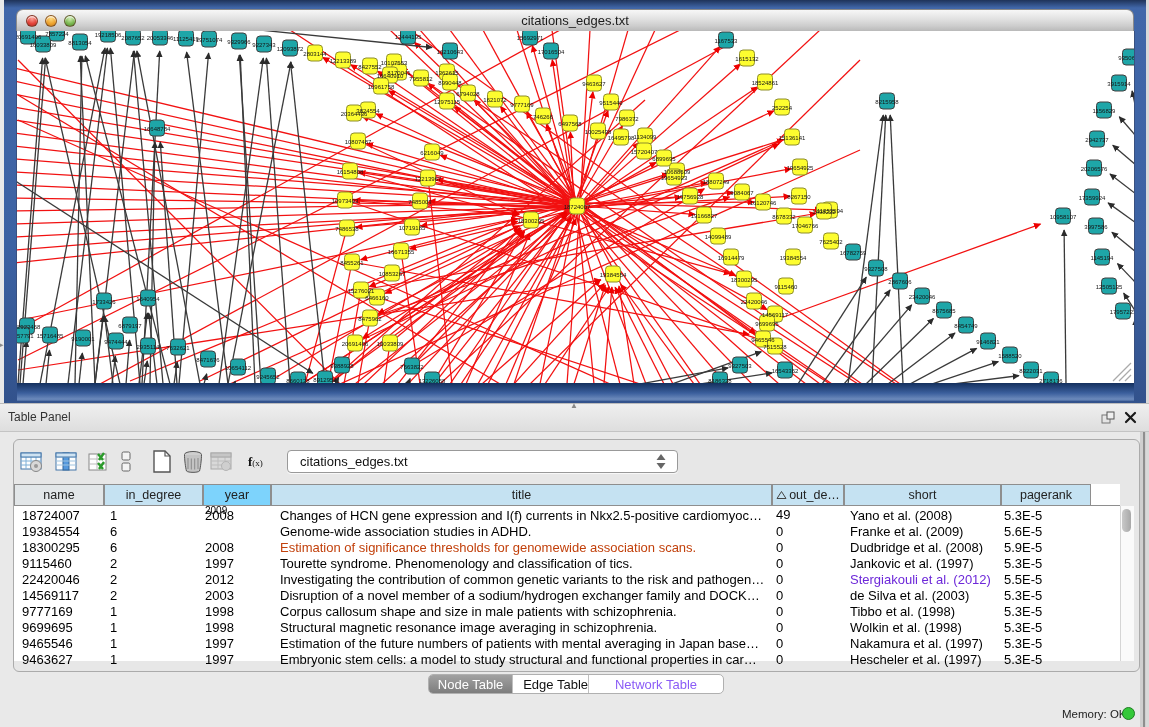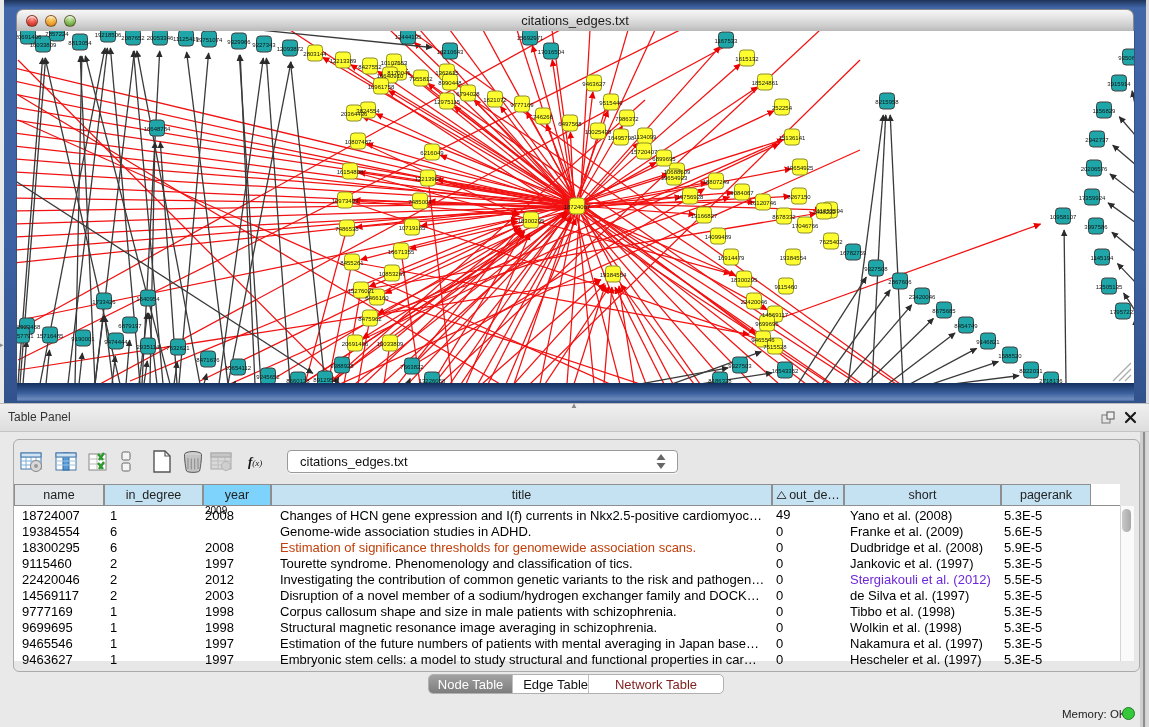--- a/index.html
+++ b/index.html
@@ -570,21 +570,21 @@
     <ellipse cx="11" cy="4.5" rx="8.5" ry="3" fill="#cfcfcf" stroke="#555"></ellipse>
     <path d="M2.5 5 C2.5 9 3.5 18 4.5 21 C6 22.8 16 22.8 17.5 21 C18.5 18 19.5 9 19.5 5" fill="#c4c4c4" stroke="#555"></path>
     <path d="M6 8 V19 M9.3 8.5 V19.5 M12.7 8.5 V19.5 M16 8 V19" stroke="#8a8a8a"></path>
   </svg>
 <svg class="abs" style="left:210px;top:452px" width="23" height="21">
     <rect x="1" y="1" width="20" height="16" fill="#d9d9d9" stroke="#a9a9a9"></rect>
     <path d="M1 5 H21 M1 9 H21 M1 13 H21 M8 1 V17 M15 1 V17" stroke="#bdbdbd"></path>
     <rect x="1" y="1" width="20" height="4" fill="#c6c6c6" stroke="#a9a9a9"></rect>
     <circle cx="16" cy="14" r="4.5" fill="#cfcfcf" stroke="#b5b5b5"></circle>
   </svg>
-<div class="abs" style="left:248px;top:454px;font-size:13px;font-style:italic;color:#111;font-family:'Liberation Serif',serif"><b>f</b><span style="font-size:9px">(x)</span></div>
+<div class="abs" style="left:248px;top:454px;font-size:13px;color:#111;font-family:'Liberation Serif',serif"><b>f</b><span style="font-size:9px">(x)</span></div>
 <div class="abs" style="left:287px;top:450px;width:391px;height:23px;background:#fff;border:1px solid #999;border-radius:4px;box-shadow:0 1px 1px rgba(255,255,255,.8)"></div>
 <div class="abs" style="left:300px;top:454px;font-size:13px;color:#111">citations_edges.txt</div>
 <svg class="abs" style="left:655px;top:453px" width="12" height="17">
     <path d="M6 1 L10.5 7 H1.5 Z" fill="#666"></path>
     <path d="M6 16 L10.5 10 H1.5 Z" fill="#666"></path>
   </svg>
 <div class="abs" style="left:14px;top:484px;width:90px;height:22px;background:#e2e6e8;border:1px solid #8e8e8e;text-align:center;font-size:12.5px;color:#222;line-height:21px">name</div>
 <div class="abs" style="left:104px;top:484px;width:99px;height:22px;background:#c5e2f2;border:1px solid #8e8e8e;text-align:center;font-size:12.5px;color:#222;line-height:21px">in_degree</div>
 <div class="abs" style="left:203px;top:484px;width:68px;height:22px;background:#7dd3fc;border:1px solid #8e8e8e;text-align:center;font-size:12.5px;color:#222;line-height:21px">year</div>
 <div class="abs" style="left:271px;top:484px;width:501px;height:22px;background:#c5e2f2;border:1px solid #8e8e8e;text-align:center;font-size:12.5px;color:#222;line-height:21px">title</div>
@@ -628,21 +628,21 @@
 <div class="abs" style="left:205px;top:572px;font-size:13px;color:#000;white-space:nowrap">2012</div>
 <div class="abs" style="left:280px;top:572px;font-size:13px;color:#000;white-space:nowrap">Investigating the contribution of common genetic variants to the risk and pathogen…</div>
 <div class="abs" style="left:776px;top:572px;font-size:13px;color:#000;white-space:nowrap">0</div>
 <div class="abs" style="left:850px;top:572px;font-size:13px;color:#6d28d9;white-space:nowrap">Stergiakouli et al. (2012)</div>
 <div class="abs" style="left:1004px;top:572px;font-size:13px;color:#000;white-space:nowrap">5.5E-5</div>
 <div class="abs" style="left:22px;top:588px;font-size:13px;color:#000;white-space:nowrap">14569117</div>
 <div class="abs" style="left:110px;top:588px;font-size:13px;color:#000;white-space:nowrap">2</div>
 <div class="abs" style="left:205px;top:588px;font-size:13px;color:#000;white-space:nowrap">2003</div>
 <div class="abs" style="left:280px;top:588px;font-size:13px;color:#000;white-space:nowrap">Disruption of a novel member of a sodium/hydrogen exchanger family and DOCK…</div>
 <div class="abs" style="left:776px;top:588px;font-size:13px;color:#000;white-space:nowrap">0</div>
-<div class="abs" style="left:850px;top:588px;font-size:13px;color:#000;white-space:nowrap">de Silva et al. (1997)</div>
+<div class="abs" style="left:850px;top:588px;font-size:13px;color:#000;white-space:nowrap">de Silva et al. (2003)</div>
 <div class="abs" style="left:1004px;top:588px;font-size:13px;color:#000;white-space:nowrap">5.3E-5</div>
 <div class="abs" style="left:22px;top:604px;font-size:13px;color:#000;white-space:nowrap">9777169</div>
 <div class="abs" style="left:110px;top:604px;font-size:13px;color:#000;white-space:nowrap">1</div>
 <div class="abs" style="left:205px;top:604px;font-size:13px;color:#000;white-space:nowrap">1998</div>
 <div class="abs" style="left:280px;top:604px;font-size:13px;color:#000;white-space:nowrap">Corpus callosum shape and size in male patients with schizophrenia.</div>
 <div class="abs" style="left:776px;top:604px;font-size:13px;color:#000;white-space:nowrap">0</div>
 <div class="abs" style="left:850px;top:604px;font-size:13px;color:#000;white-space:nowrap">Tibbo et al. (1998)</div>
 <div class="abs" style="left:1004px;top:604px;font-size:13px;color:#000;white-space:nowrap">5.3E-5</div>
 <div class="abs" style="left:22px;top:620px;font-size:13px;color:#000;white-space:nowrap">9699695</div>
 <div class="abs" style="left:110px;top:620px;font-size:13px;color:#000;white-space:nowrap">1</div>
@@ -663,16 +663,16 @@
 <div class="abs" style="left:205px;top:652px;font-size:13px;color:#000;white-space:nowrap">1997</div>
 <div class="abs" style="left:280px;top:652px;font-size:13px;color:#000;white-space:nowrap">Embryonic stem cells: a model to study structural and functional properties in car…</div>
 <div class="abs" style="left:776px;top:652px;font-size:13px;color:#000;white-space:nowrap">0</div>
 <div class="abs" style="left:850px;top:652px;font-size:13px;color:#000;white-space:nowrap">Hescheler et al. (1997)</div>
 <div class="abs" style="left:1004px;top:652px;font-size:13px;color:#000;white-space:nowrap">5.3E-5</div>
 <div class="abs" style="left:1120px;top:506px;width:14px;height:155px;background:#fafafa;border-left:1px solid #d5d5d5"></div>
 <div class="abs" style="left:1122px;top:509px;width:9px;height:23px;background:linear-gradient(90deg,#c9c9c9,#a8a8a8);border-radius:5px"></div>
 <div class="abs" style="left:428px;top:674px;width:296px;height:20px;background:#fff;border:1px solid #b0b0b0;border-radius:5px;overflow:hidden;display:flex">
     <div style="width:90px;background:linear-gradient(#a2a2a2,#7d7d7d);color:#fff;text-align:center;font-size:13px;line-height:19px">Node Table</div>
     <div style="width:82px;border-left:1px solid #c0c0c0;color:#111;text-align:right;font-size:13px;line-height:19px">Edge Table</div>
-    <div style="width:146px;border-left:1px solid #c0c0c0;color:#7f1d1d;text-align:center;font-size:13px;line-height:19px">Network Table</div>
+    <div style="width:146px;border-left:1px solid #c0c0c0;color:#8b5cf6;text-align:center;font-size:13px;line-height:19px">Network Table</div>
   </div>
 <div class="abs" style="left:0;top:340px;width:4px;height:9px;font-size:7px;color:#8a8a8a;line-height:9px">▸</div>
 <div class="abs" style="left:1062px;top:708px;font-size:11.5px;color:#222">Memory: OK</div>
 <div class="abs" style="left:1122px;top:707px;width:13px;height:13px;border-radius:50%;background:#35c93a;border:1px solid #1e7d22"></div>
 </body></html>

